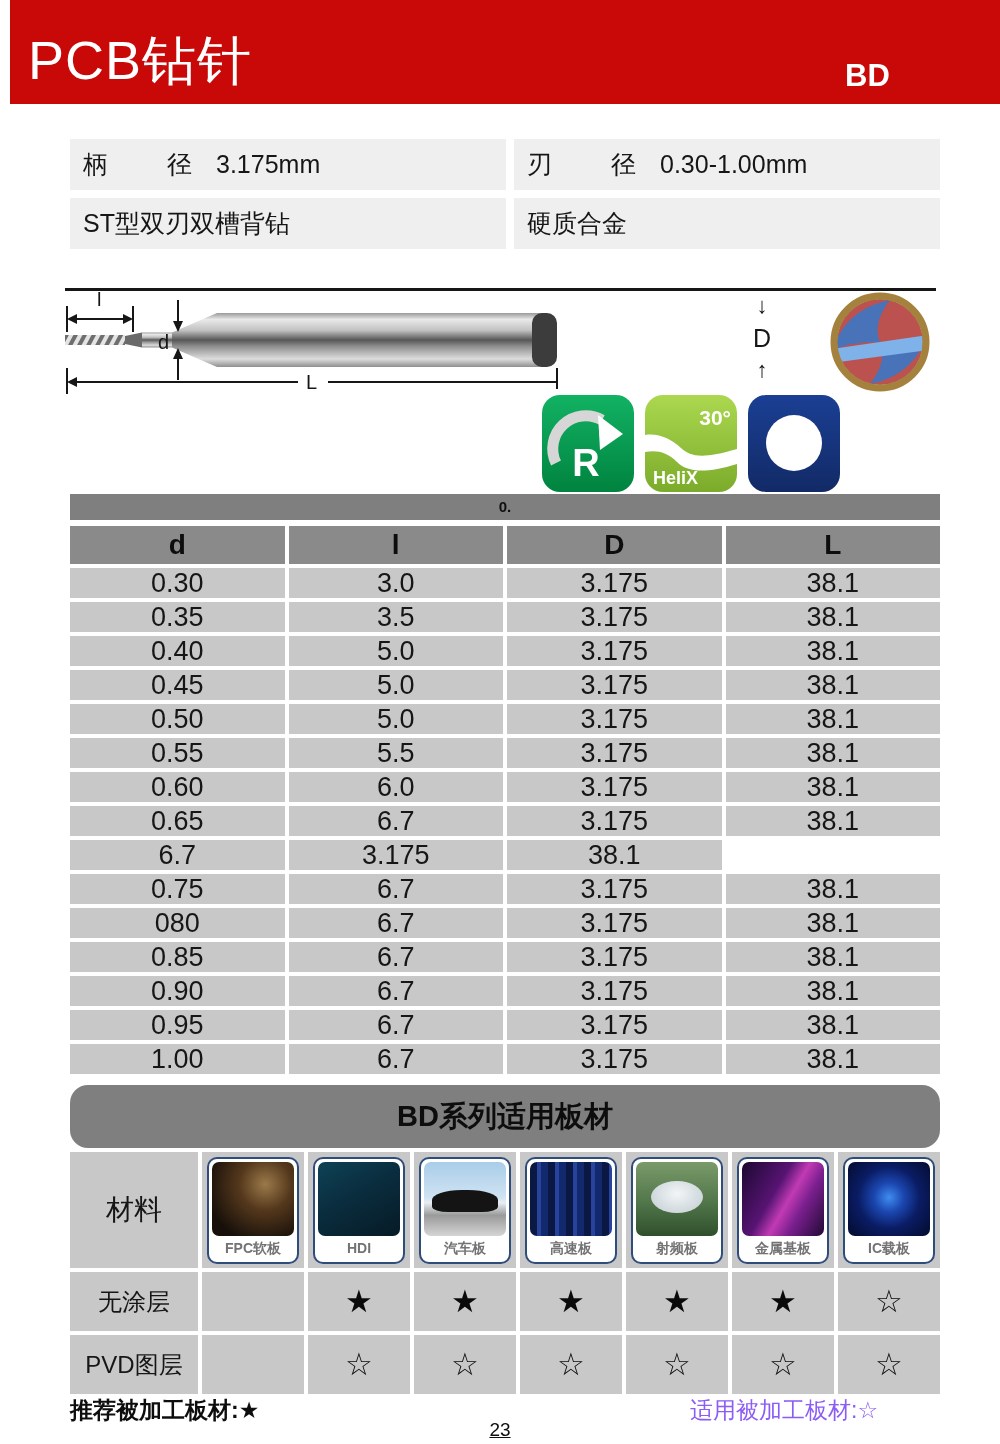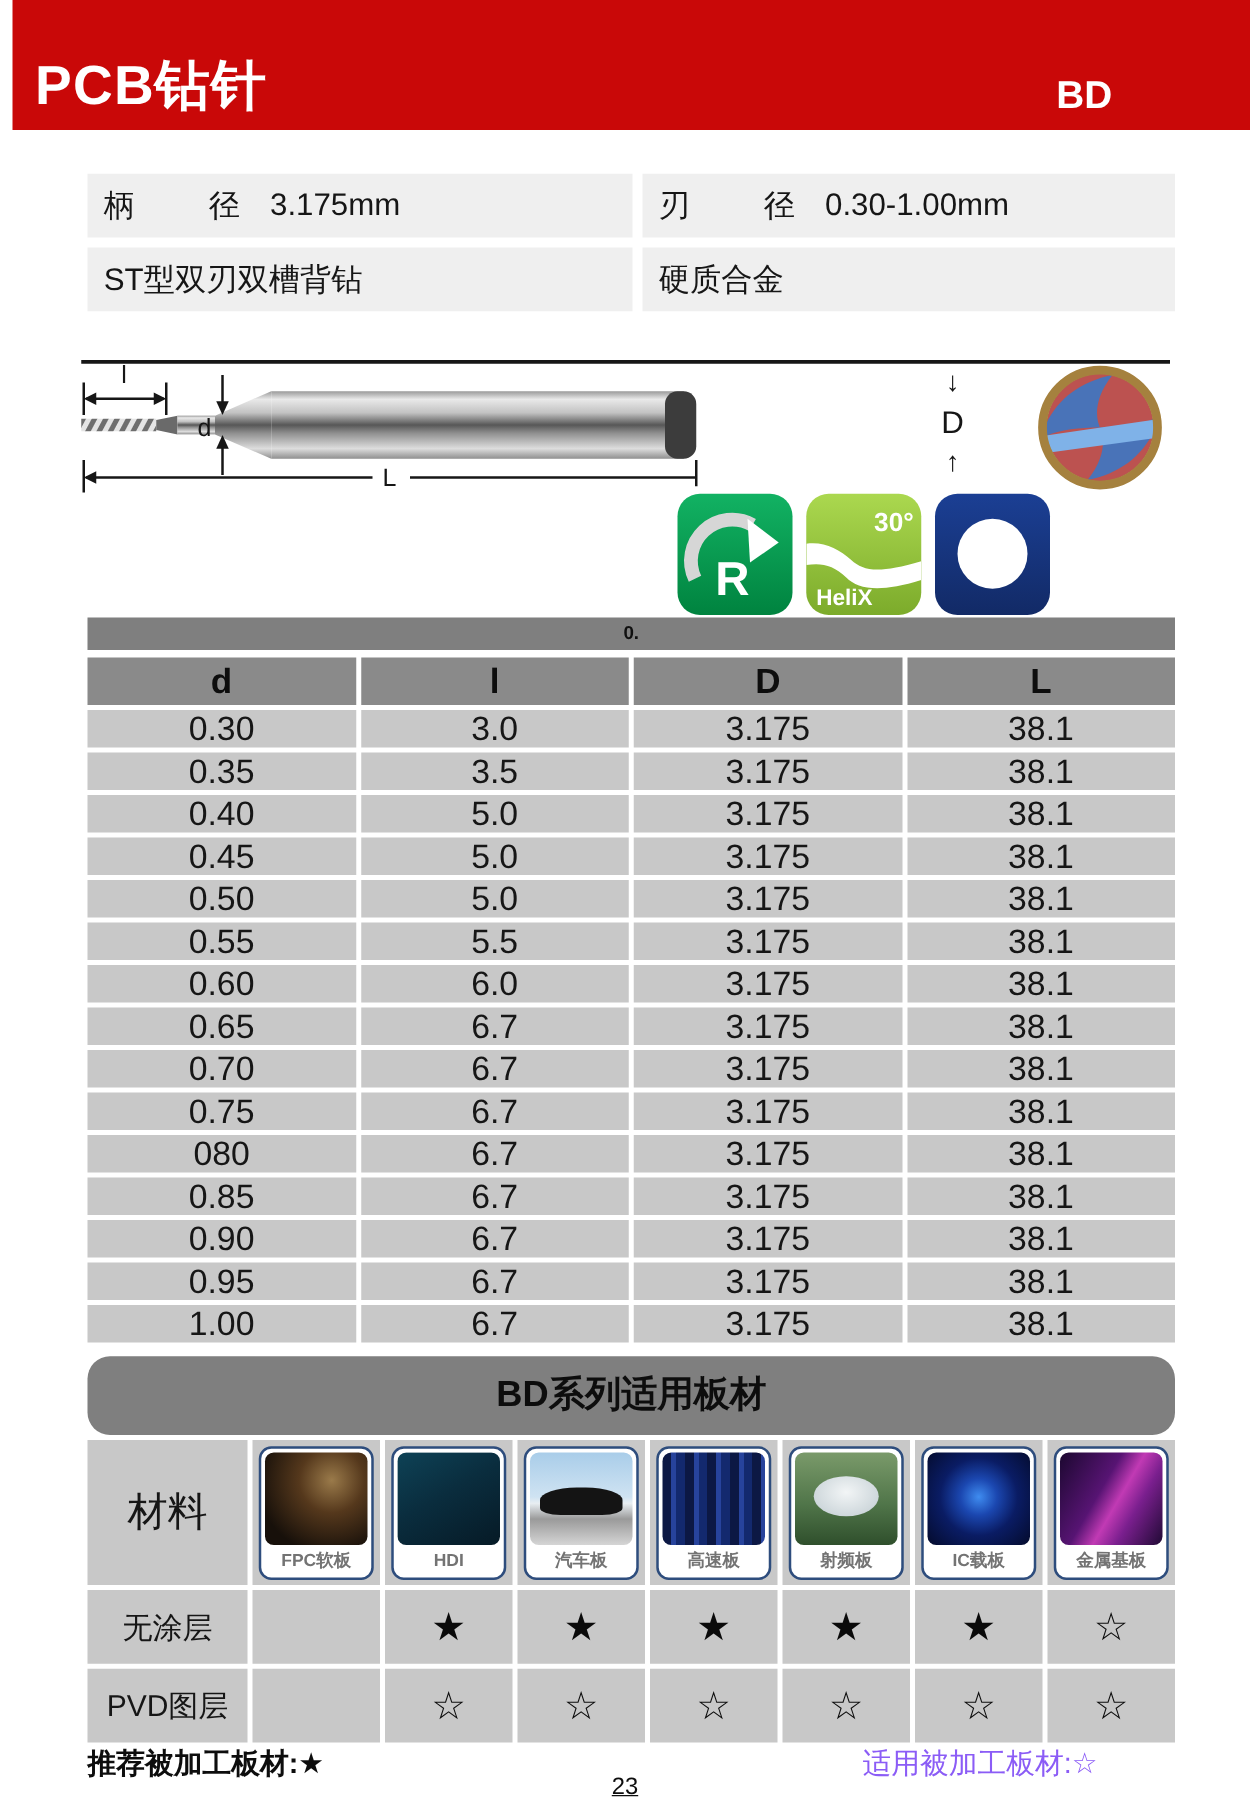--- a/index.html
+++ b/index.html
@@ -2,21 +2,21 @@
 <html><head>
 <meta charset="utf-8">
 <style>
   * { margin:0; padding:0; box-sizing:border-box; }
   html,body { background:#ffffff; }
   body { font-family:"Liberation Sans","DejaVu Sans",sans-serif; color:#161616; }
   .page { position:relative; width:1000px; height:1444px; background:#ffffff; overflow:hidden; }
 
   
   .header { position:absolute; top:0; left:10px; right:0; height:104px; background:#c90808; }
-  .header-title { position:absolute; left:18px; bottom:6px; color:#ffffff; font-size:44px; font-weight:bold; letter-spacing:1px; }
+  .header-title { position:absolute; left:18px; bottom:6px; color:#ffffff; font-size:54px; font-weight:normal; letter-spacing:1px; }
   .header-series { position:absolute; left:835px; bottom:10px; color:#ffffff; font-size:31px; font-weight:bold; }
 
   
   .specs { position:absolute; left:70px; top:139px; width:870px; display:grid;
            grid-template-columns:436px 426px; column-gap:8px; row-gap:8px; }
   .spec-cell { background:#efefef; height:51px; display:flex; align-items:center; padding-left:13px; font-size:25px; }
   .spec-a { display:inline-block; width:84px; }
   .spec-b { display:inline-block; }
   .spec-value { margin-left:24px; }
 
@@ -52,21 +52,21 @@
             font-size:28px; font-weight:bold; color:#0d0d0d; }
   .trow { display:grid; grid-template-columns:repeat(4,1fr); gap:4px; margin-bottom:4px; }
   .tcell { background:#c8c8c8; height:30px; line-height:30px; text-align:center; font-size:27px; color:#161616; }
 
   
   .board-title { position:absolute; left:70px; top:1085px; width:870px; height:63px; line-height:63px;
                  background:#7f7f7f; text-align:center; font-size:29px; font-weight:bold; color:#0d0d0d;border-radius:18px; }
   .board-grid { position:absolute; left:70px; top:1152px; width:870px; }
   .brow { display:grid; grid-template-columns:128px repeat(7,1fr); gap:4px; margin-bottom:4px; }
   .bcell { background:#c8c8c8; display:flex; align-items:center; justify-content:center; }
-  .bcell-label { font-size:32px; color:#161616; }
+  .bcell-label { font-size:28px; color:#161616; }
   .row-materials .bcell { height:116px; }
   .row-rating .bcell { height:59px; }
   .rating-label { font-size:24px; }
   .star { font-size:31px; line-height:1; color:#0a0a0a; }
 
   .mat-card { width:92px; height:107px; background:#ffffff; border:2px solid #2e4d7d; border-radius:10px; overflow:hidden; }
   .mat-photo { margin:3px 3px 0 3px; height:74px; border-radius:7px; }
   .mat-label { text-align:center; font-size:14px; font-weight:bold; line-height:25px; color:#737373; white-space:nowrap; }
 
   .img-0 { background:radial-gradient(circle at 65% 30%,#9a7a4a 0%,#55381c 35%,#17100a 80%); }
@@ -267,21 +267,20 @@
           <div class="tcell">3.175</div>
           <div class="tcell">38.1</div>
         </div>
         <div class="trow">
           <div class="tcell">0.65</div>
           <div class="tcell">6.7</div>
           <div class="tcell">3.175</div>
           <div class="tcell">38.1</div>
         </div>
         <div class="trow">
-          <div class="tcell">0.70</div>
           <div class="tcell">6.7</div>
           <div class="tcell">3.175</div>
           <div class="tcell">38.1</div>
         </div>
         <div class="trow">
           <div class="tcell">0.75</div>
           <div class="tcell">6.7</div>
           <div class="tcell">3.175</div>
           <div class="tcell">38.1</div>
         </div>
@@ -350,28 +349,28 @@
           </div>
         </div>
         <div class="bcell">
           <div class="mat-card">
             <div class="mat-photo img-4"></div>
             <div class="mat-label">射频板</div>
           </div>
         </div>
         <div class="bcell">
           <div class="mat-card">
+            <div class="mat-photo img-6"></div>
+            <div class="mat-label">金属基板</div>
+          </div>
+        </div>
+        <div class="bcell">
+          <div class="mat-card">
             <div class="mat-photo img-5"></div>
             <div class="mat-label">IC载板</div>
-          </div>
-        </div>
-        <div class="bcell">
-          <div class="mat-card">
-            <div class="mat-photo img-6"></div>
-            <div class="mat-label">金属基板</div>
           </div>
         </div>
       </div>
     <div class="brow row-rating">
         <div class="bcell">
           <div class="bcell-label rating-label">无涂层</div>
         </div>
         <div class="bcell"></div>
         <div class="bcell">
           <div class="star">★</div>

